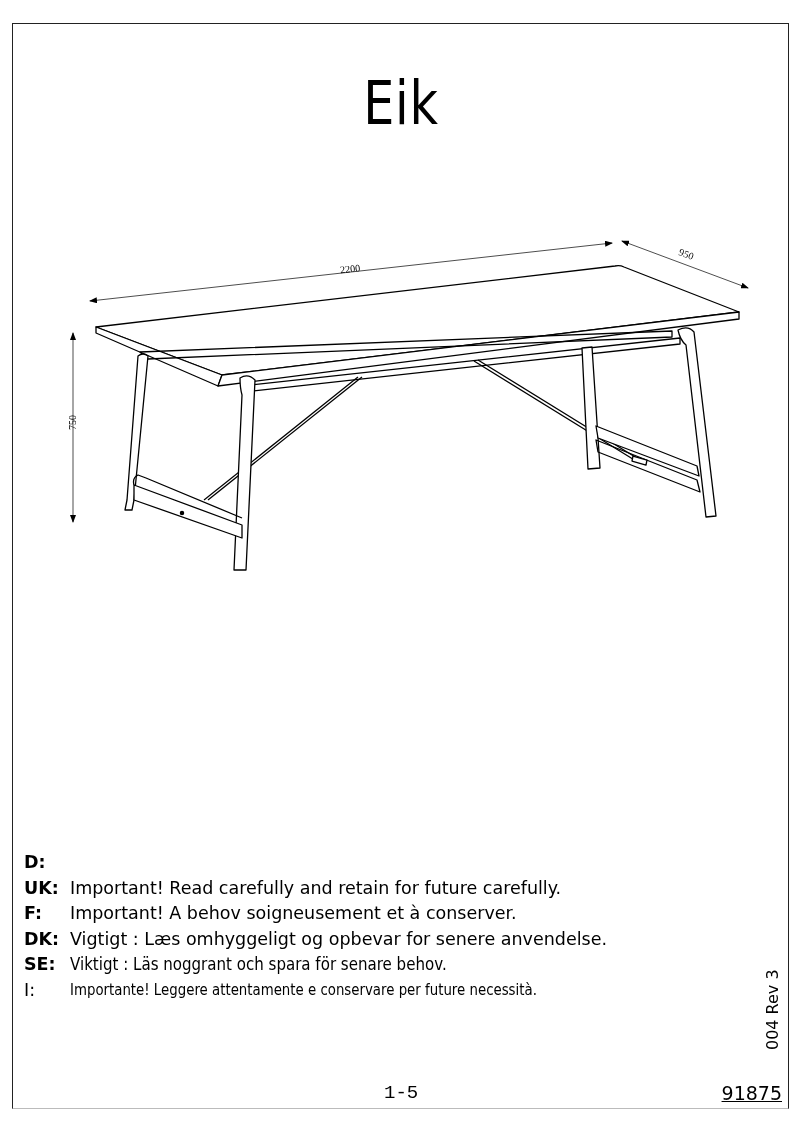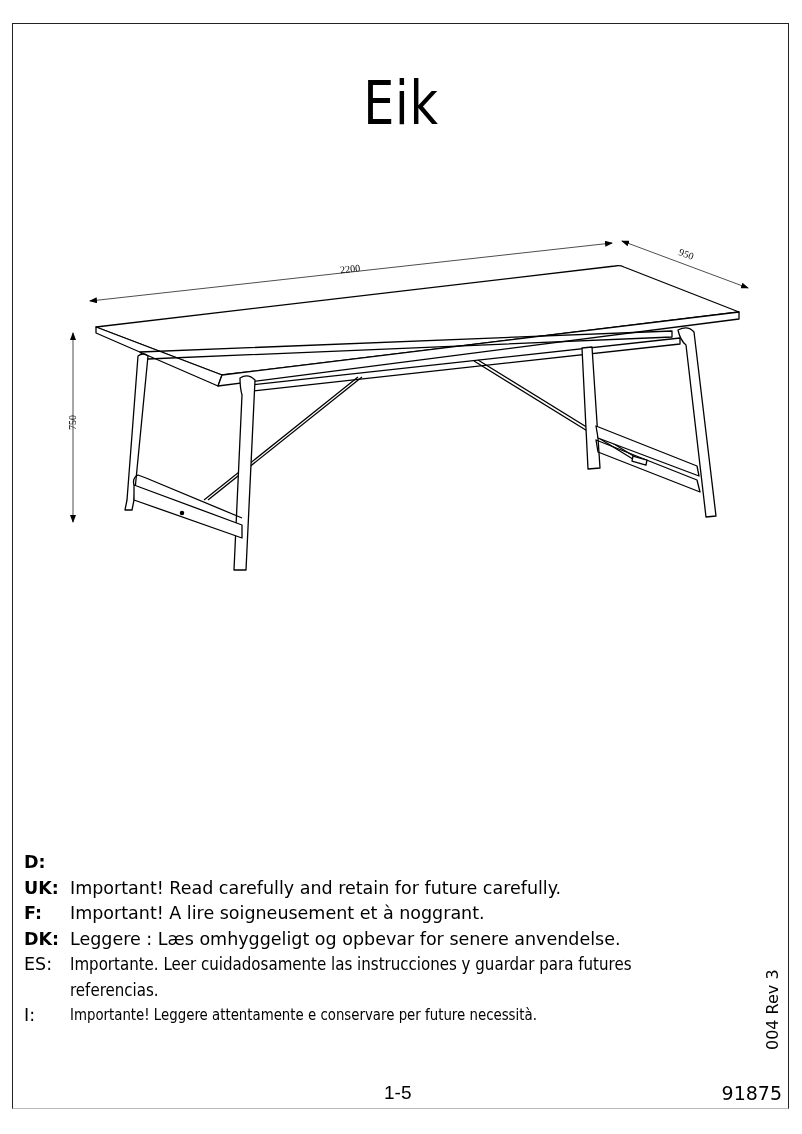--- a/index.html
+++ b/index.html
@@ -88,30 +88,31 @@
       transform-origin: 0 0;
       transform: rotate(-90deg);
       font-family: "DejaVu Sans", sans-serif;
       font-size: 16px;
       white-space: nowrap;
     }
     .page-num {
       position: absolute;
       left: 384px;
       top: 1082px;
-      font-family: Liberation Sans, sans-serif;
+      font-family: Liberation Mono, monospace;
       font-size: 19px;
       text-align: center;
     }
     .doc-num {
       position: absolute;
       right: 20px;
       top: 1082px;
       font-family: "DejaVu Sans", sans-serif;
       font-size: 19px;
+      text-decoration: underline;
     }
   </style>
 </head>
 <body>
 
 <div class="page-frame"></div>
 
 <div class="title">Eik</div>
 
 <svg class="drawing" viewBox="0 0 802 620" xmlns="http://www.w3.org/2000/svg">
@@ -174,29 +175,29 @@
 <div class="notes">
   <div class="note">
     <span class="code">D:</span>
   </div>
   <div class="note">
     <span class="code">UK:</span>
     <span class="text">Important!  Read carefully and retain for future carefully.</span>
   </div>
   <div class="note">
     <span class="code">F:</span>
-    <span class="text">Important!  A lire soigneusement et à noggrant.</span>
+    <span class="text">Important!  A behov soigneusement et à conserver.</span>
   </div>
   <div class="note">
     <span class="code">DK:</span>
-    <span class="text">Leggere : Læs omhyggeligt og opbevar for senere anvendelse.</span>
+    <span class="text">Vigtigt : Læs omhyggeligt og opbevar for senere anvendelse.</span>
   </div>
   <div class="note condensed">
-    <span class="code light">ES:</span>
-    <span class="text" style="width:760px">Importante. Leer cuidadosamente las instrucciones y guardar para futures referencias.</span>
+    <span class="code">SE:</span>
+    <span class="text">Viktigt : Läs noggrant och spara för senare behov.</span>
   </div>
   <div class="note condensed small">
     <span class="code light">I:</span>
     <span class="text">Importante! Leggere attentamente e conservare per future necessità.</span>
   </div>
 </div>
 
 <div class="rev">004 Rev 3</div>
 <div class="page-num">1-5</div>
 <div class="doc-num">91875</div>

